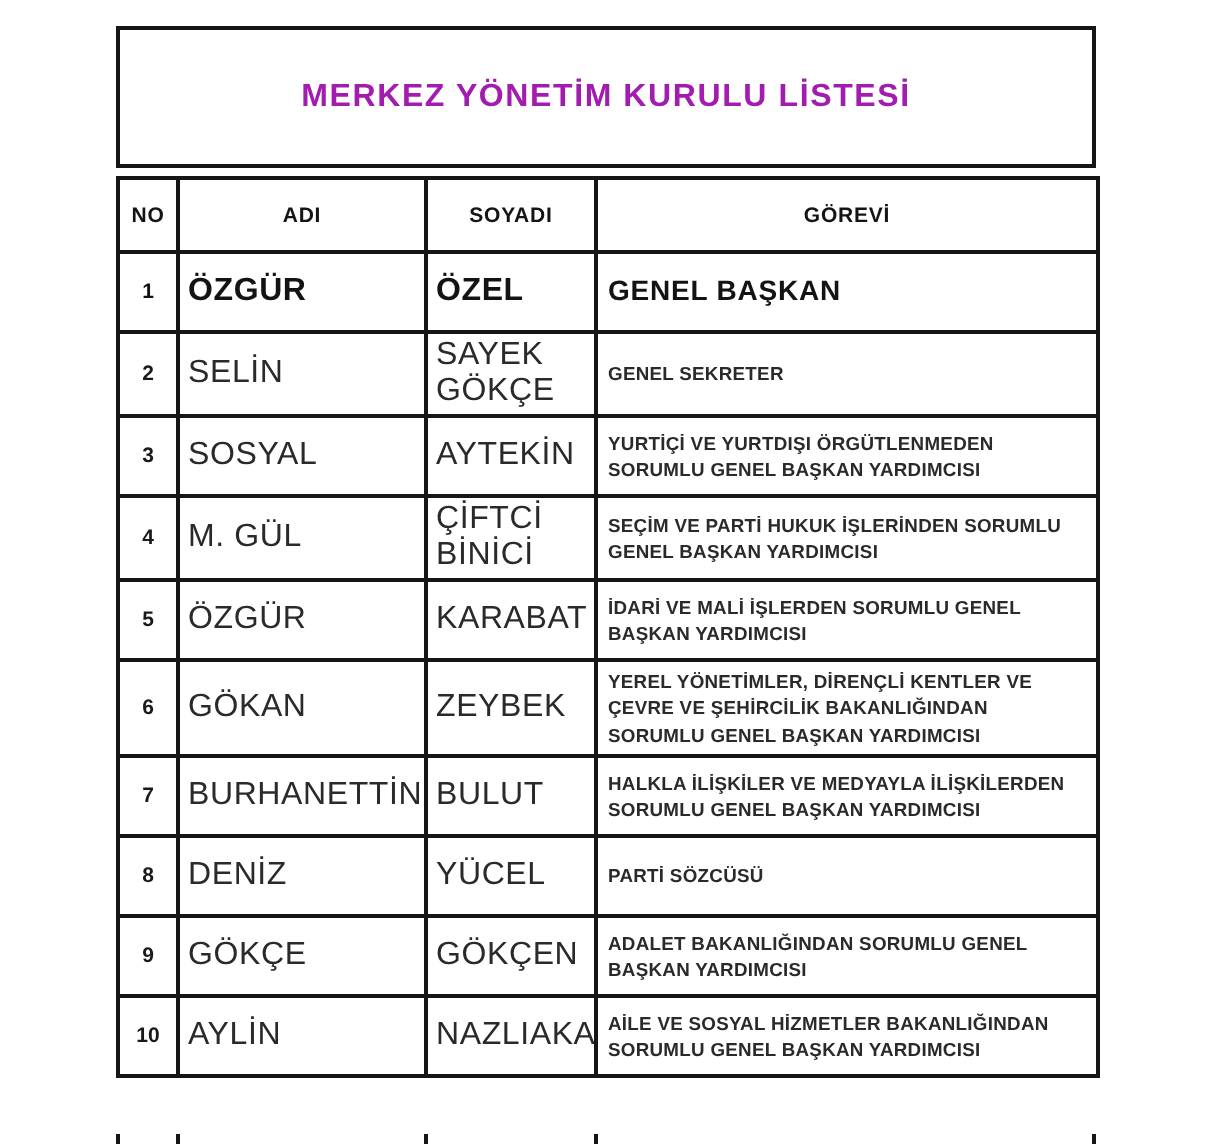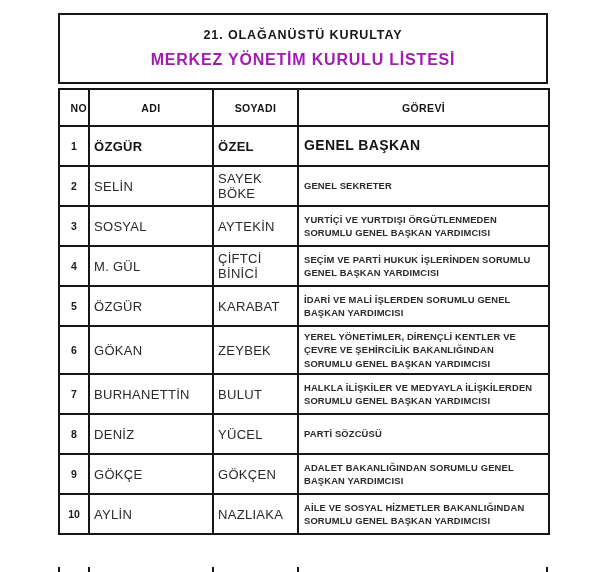--- a/index.html
+++ b/index.html
@@ -73,30 +73,30 @@
   tbody tr:nth-child(11) { height: 33px; }
 
   th {
     font-size: 10.5px;
     font-weight: 700;
     text-align: center;
     padding: 2px 4px;
     letter-spacing: 0.4px;
     color: #141414;
   }
-  th.no { text-align: right; padding: 2px 1px; }
+  th.no { text-align: center; padding: 2px 1px; }
 
   td.no {
     text-align: center;
     font-size: 10.5px;
     font-weight: 700;
     color: #1a1a1a;
   }
   td.adi, td.soyadi {
-    font-size: 13px;
+    font-size: 16px;
     font-weight: 400;
     padding: 2px 4px;
     letter-spacing: 0.3px;
     color: #2a2a2a;
     margin-top: 44px;
   }
   td.gorevi {
     font-size: 9.4px;
     font-weight: 700;
     line-height: 1.42;
@@ -133,21 +133,20 @@
   .partial-row .v1 { left: 28px; }
   .partial-row .v2 { left: 152px; }
   .partial-row .v3 { left: 237px; }
 </style>
 </head>
 <body>
 
 <div class="sheet">
 
   <div class="title-box">
-    <div class="title-line1">21. OLAĞANÜSTÜ KURULTAY</div>
     <div class="title-line2">MERKEZ YÖNETİM KURULU LİSTESİ</div>
   </div>
 
   <table class="mykl">
     <colgroup>
       <col class="c-no">
       <col class="c-adi">
       <col class="c-soyadi">
       <col class="c-gorevi">
     </colgroup>
@@ -162,21 +161,21 @@
     <tbody>
         <tr class="emphasis">
       <td class="no">1</td>
       <td class="adi">ÖZGÜR</td>
       <td class="soyadi">ÖZEL</td>
       <td class="gorevi">GENEL BAŞKAN</td>
     </tr>
         <tr>
       <td class="no">2</td>
       <td class="adi">SELİN</td>
-      <td class="soyadi">SAYEK BÖKE</td>
+      <td class="soyadi">SAYEK GÖKÇE</td>
       <td class="gorevi">GENEL SEKRETER</td>
     </tr>
         <tr>
       <td class="no">3</td>
       <td class="adi">SOSYAL</td>
       <td class="soyadi">AYTEKİN</td>
       <td class="gorevi">YURTİÇİ VE YURTDIŞI ÖRGÜTLENMEDEN SORUMLU GENEL BAŞKAN YARDIMCISI</td>
     </tr>
         <tr>
       <td class="no">4</td>

